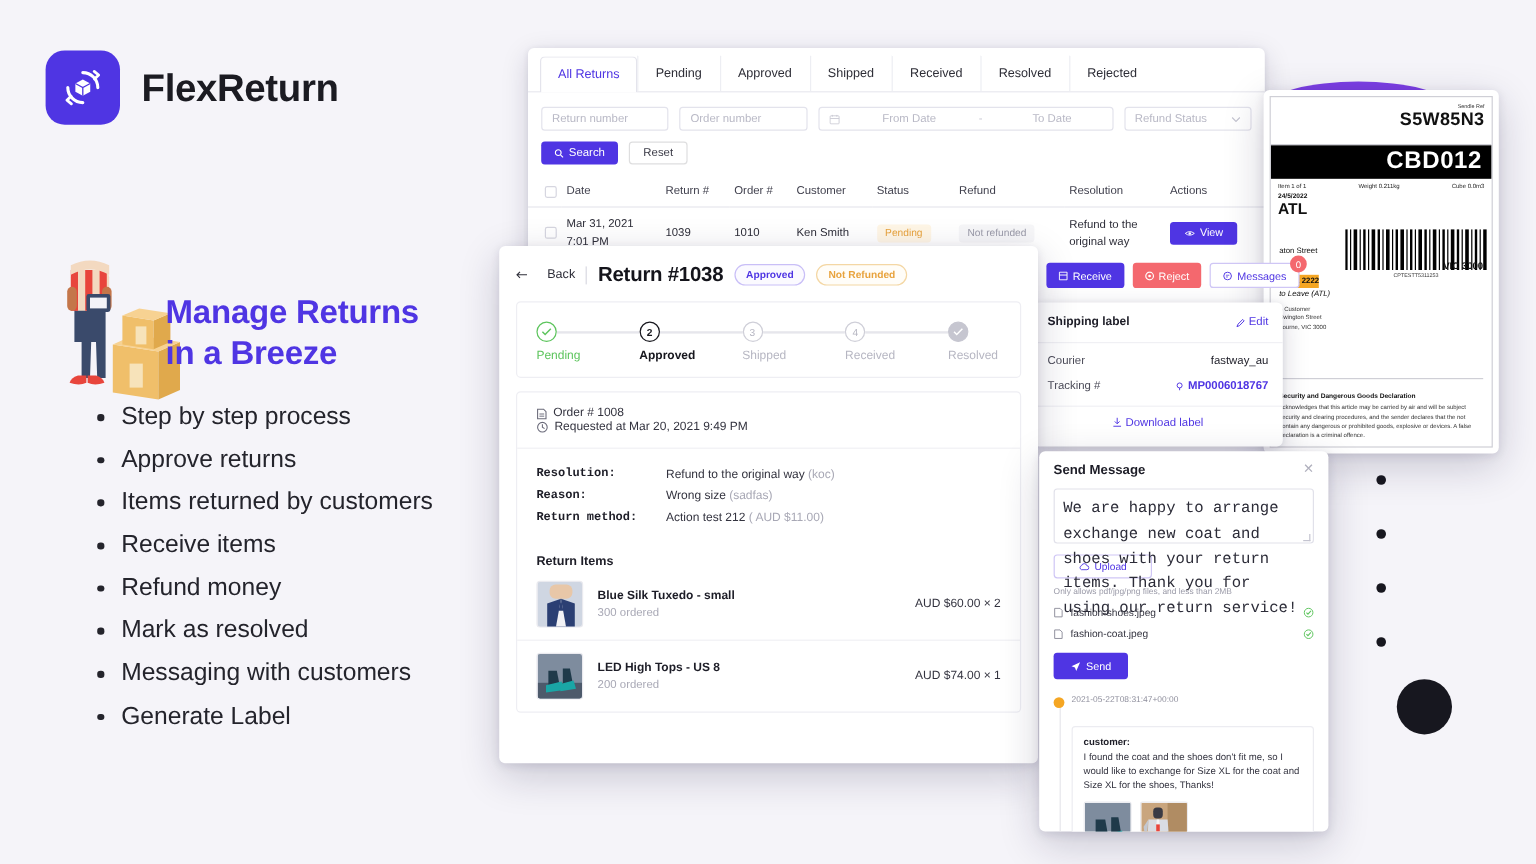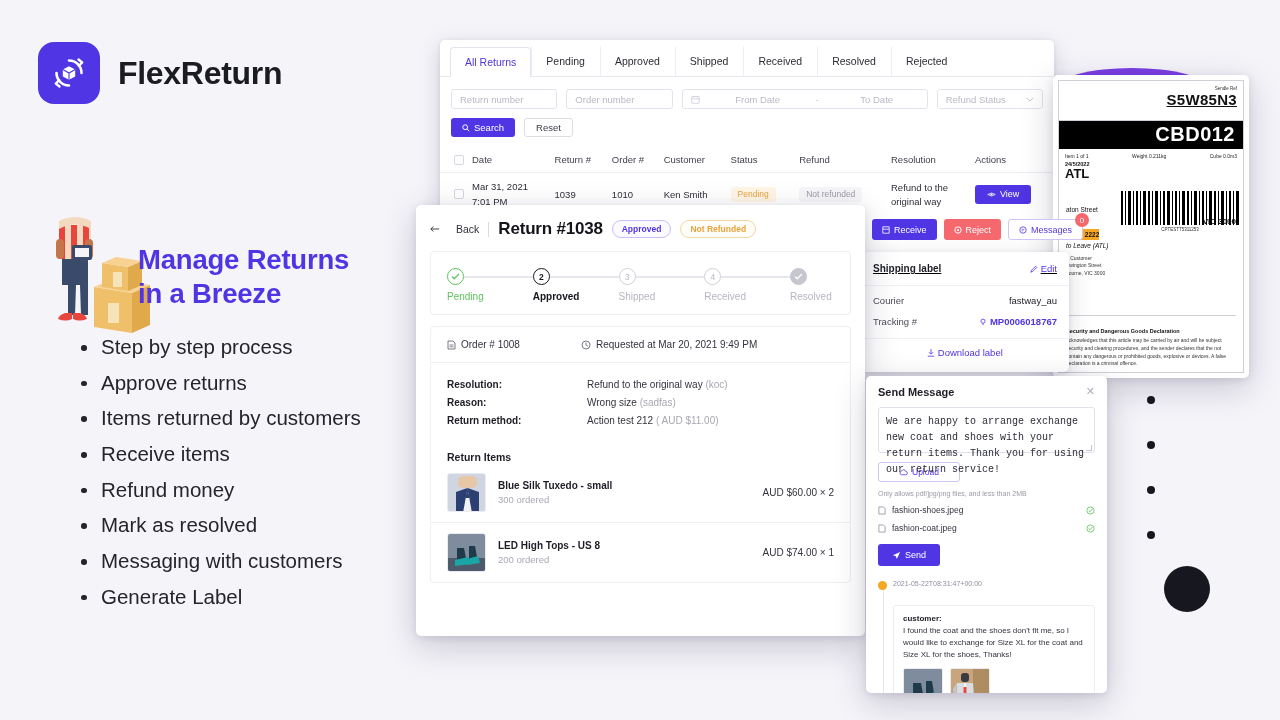--- a/index.html
+++ b/index.html
@@ -104,21 +104,21 @@
   
   #label-win { left: 1053px; top: 75px; width: 196px; height: 303px; background: #fff; padding: 5px; overflow: hidden; }
   .label-inner { position: relative; width: 100%; height: 100%; border: 1px solid #cfcfd6; overflow: hidden; background: #fff; }
   .wm {
     position: absolute; left: 6px; top: 8px; font-size: 74px; font-weight: bold;
     color: #f5a623; opacity: .82; transform: rotate(90deg); transform-origin: left top;
     letter-spacing: 2px; white-space: nowrap; pointer-events: none;
   }
   .lb-top { position: relative; padding: 5px 6px 3px 6px; border-bottom: 1px solid #cfcfd6; min-height: 40px; }
   .lb-ref { font-size: 4.5px; color: #333; text-align: right; }
-  .lb-code { font-size: 15px; font-weight: bold; text-align: right; letter-spacing: .3px; color: #111; text-decoration: underline; }
+  .lb-code { font-size: 15px; font-weight: bold; text-align: right; letter-spacing: .3px; color: #111; }
   .lb-black { background: #000; color: #fff; text-align: right; font-size: 20px; font-weight: bold; padding: 2px 8px 3px 0; letter-spacing: .5px; }
   .lb-meta { display: flex; justify-content: space-between; font-size: 5px; padding: 4px 6px 0 6px; color: #222; }
   .lb-date { font-size: 5.5px; padding: 2px 6px 0 6px; font-weight: bold; color: #111; }
   .lb-atl { font-size: 13px; font-weight: bold; padding: 0 6px; color: #111; line-height: 1; }
   .barcode { position: absolute; left: 62px; top: 110px; width: 118px; height: 34px; }
   .barcode-txt { position: absolute; left: 62px; top: 146px; width: 118px; text-align: center; font-size: 4.5px; color: #333; }
   .lb-addr { position: relative; padding: 24px 7px 0 7px; font-size: 6.5px; color: #111; line-height: 1.7; }
   .lb-addr .row2 { display: flex; justify-content: space-between; font-weight: bold; font-size: 8px; }
   .lb-hl { background: #f5a623; display: inline-block; font-weight: bold; font-size: 6.5px; }
   .lb-ital { font-style: italic; font-size: 6.5px; }
@@ -145,25 +145,25 @@
     font-size: 8.5px; color: #b6b6c2; background: #fff; position: relative; z-index: 2;
   }
   .step-line { position: absolute; left: 17px; right: 0; top: 8px; height: 1.5px; background: #e6e6ec; z-index: 1; }
   .step-lbl { font-size: 10px; margin-top: 6px; color: #b6b6c2; }
   .step.done .step-circ { border-color: #5cc45c; color: #5cc45c; }
   .step.done .step-lbl { color: #5cc45c; font-weight: normal; }
   .step.active .step-circ { border-color: #16161d; border-width: 1.6px; color: #16161d; font-weight: bold; }
   .step.active .step-lbl { color: #16161d; font-weight: bold; }
   .step.grey-done .step-circ { background: #c6c6d0; border-color: #c6c6d0; color: #fff; }
 
-  .ord-row { display: flex; padding: 12px 16px; font-size: 10px; color: #33333f; border-bottom: 1px solid #f0f0f4; }
+  .ord-row { display: flex; padding: 12px 16px; font-size: 10px; color: #33333f; border-bottom: 1px solid #f0f0f4; flex-direction: column; }
   .ord-row .c1 { width: 134px; display: flex; gap: 5px; align-items: center; }
   .ord-row .c2 { display: flex; gap: 5px; align-items: center; }
   .kv { display: flex; padding: 3.5px 0; font-size: 10px; }
-  .kv .k { width: 140px; font-weight: bold; color: #1d1d27; }
+  .kv .k { width: 108px; font-weight: bold; color: #1d1d27; font-family: Liberation Mono, monospace; }
   .kv .v { color: #33333f; }
   .kv .v small { color: #a8a8b5; font-size: 10px; }
   .sec-pad { padding: 12px 16px 10px 16px; }
   .sec-title { font-size: 10.5px; font-weight: bold; color: #1d1d27; padding: 12px 16px 0 16px; }
   .item {
     display: flex; align-items: center; gap: 12px; padding: 10px 16px;
     border-bottom: 1px solid #f0f0f4;
   }
   .item-thumb {
     width: 39px; height: 39px; border: 1px solid #eaeaef; border-radius: 3px;
@@ -183,41 +183,41 @@
   .act-recv { background: #4f35e3; color: #fff; }
   .act-rej { background: #f4686e; color: #fff; }
   .act-msg { background: #fff; color: #4f35e3; border: 1px solid #cfc6f5; position: relative; }
   .badge {
     position: absolute; right: -7px; top: -7px; width: 14px; height: 14px; border-radius: 50%;
     background: #f4686e; color: #fff; font-size: 8px; display: flex;
     align-items: center; justify-content: center;
   }
   .ship-head {
     display: flex; justify-content: space-between; align-items: center;
-    padding: 11px 12px; border-bottom: 1px solid #f0f0f4; text-decoration: underline;
+    padding: 11px 12px; border-bottom: 1px solid #f0f0f4;
   }
   .ship-title { font-size: 10px; font-weight: bold; color: #1d1d27; }
   .ship-edit { font-size: 9.5px; color: #4f35e3; display: inline-flex; gap: 3px; align-items: center; }
   .ship-kv { display: flex; justify-content: space-between; padding: 5px 12px; font-size: 9.5px; }
   .ship-kv .k { color: #4b4b58; }
   .ship-kv .v { color: #1d1d27; }
   .ship-kv .v.link { color: #4f35e3; display: inline-flex; gap: 3px; align-items: center; font-weight: bold; }
   .ship-dl {
     text-align: center; font-size: 9.5px; color: #4f35e3; padding: 8px 0 9px 0;
     border-top: 1px solid #f0f0f4; margin-top: 6px;
   }
 
   
   #msg-win { left: 866px; top: 376px; width: 241px; height: 317px; padding: 10px 12px; overflow: hidden; }
   .msg-head { display: flex; justify-content: space-between; align-items: flex-start; }
   .msg-title { font-size: 11px; font-weight: bold; color: #1d1d27; }
   .msg-x { font-size: 11px; color: #b0b0bd; line-height: 1; }
   .msg-ta {
     margin-top: 9px; border: 1px solid #e1e1ea; border-radius: 3px; padding: 6px 7px;
-    font-family: "Liberation Mono", monospace; font-size: 10px; line-height: 1.6;
+    font-family: "Liberation Mono", monospace; font-size: 13px; line-height: 1.6;
     color: #2c2c38; height: 46px; position: relative; background: #fff;
   }
   .resize { position: absolute; right: 2px; bottom: 1px; width: 6px; height: 6px;
     border-right: 1px solid #c4c4d0; border-bottom: 1px solid #c4c4d0; }
   .upload-btn {
     margin-top: 9px; display: inline-flex; align-items: center; gap: 4px;
     font-size: 8.5px; color: #4f35e3; border: 1px solid #cfc6f5; border-radius: 3px;
     padding: 4px 20px; background: #fff;
   }
   .upload-hint { font-size: 7px; color: #9a9aa8; margin-top: 8px; }

